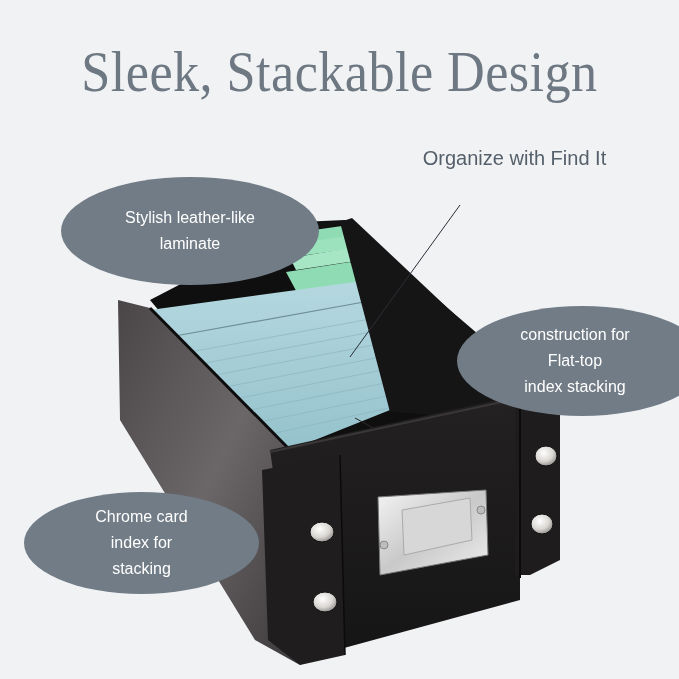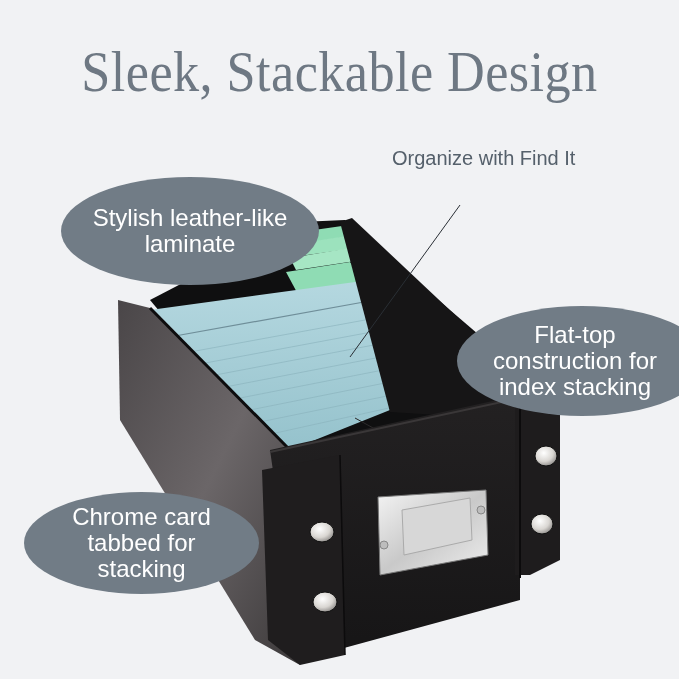--- a/index.html
+++ b/index.html
@@ -4,23 +4,23 @@
 <style>
   html, body { margin:0; padding:0; }
   body { width:679px; height:679px; background:#f1f2f4; position:relative; overflow:hidden;
          font-family:"Liberation Sans", sans-serif; }
   .title { position:absolute; left:0; top:38px; width:679px; text-align:center;
            font-family:"Liberation Serif", "DejaVu Serif", serif; font-size:58px; color:#6e7883;
            letter-spacing:0.5px; transform:scaleX(0.9); transform-origin:50% 50%; }
   .scene { position:absolute; left:0; top:0; width:679px; height:679px; }
   .bubble { position:absolute; background:#717c86; border-radius:50%; color:#fff;
             display:flex; align-items:center; justify-content:center; text-align:center;
-            font-size:24px; line-height:26px; }
+            font-size:16px; line-height:26px; }
   .bubble span { display:block; }
-  .annot { position:absolute; left:392px; top:145px; width:245px; 
+  .annot { position:absolute; left:392px; top:145px; width:245px; text-align:center;
            color:#55606b; font-size:20px; line-height:27px; }
 </style>
 </head>
 <body>
 
 <div class="title">Sleek, Stackable Design</div>
 
 <svg class="scene" viewBox="0 0 679 679" width="679" height="679">
   <defs>
     <linearGradient id="sideGrad" x1="0" y1="0" x2="1" y2="1">
@@ -113,25 +113,25 @@
 
 <div class="bubble" style="left:61px; top:177px; width:258px; height:108px;">
   <div>
     <span>Stylish leather-like</span>
     <span>laminate</span>
   </div>
 </div>
 
 <div class="bubble" style="left:457px; top:306px; width:250px; height:110px;">
   <div style="margin-left:-14px;">
+    <span>construction for</span>
     <span>Flat-top</span>
-    <span>construction for</span>
     <span>index stacking</span>
   </div>
 </div>
 
 <div class="bubble" style="left:24px; top:492px; width:235px; height:102px;">
   <div>
     <span>Chrome card</span>
-    <span>tabbed for</span>
+    <span>index for</span>
     <span>stacking</span>
   </div>
 </div>
 
 </body></html>

